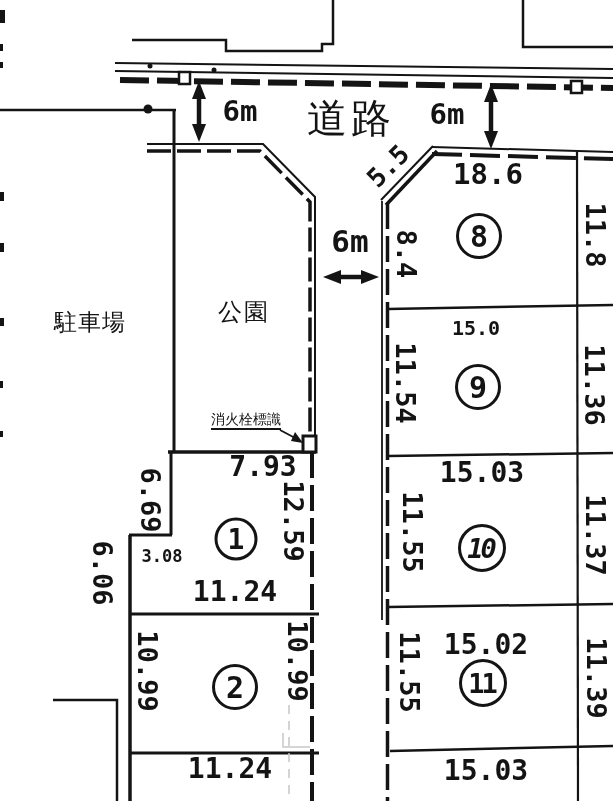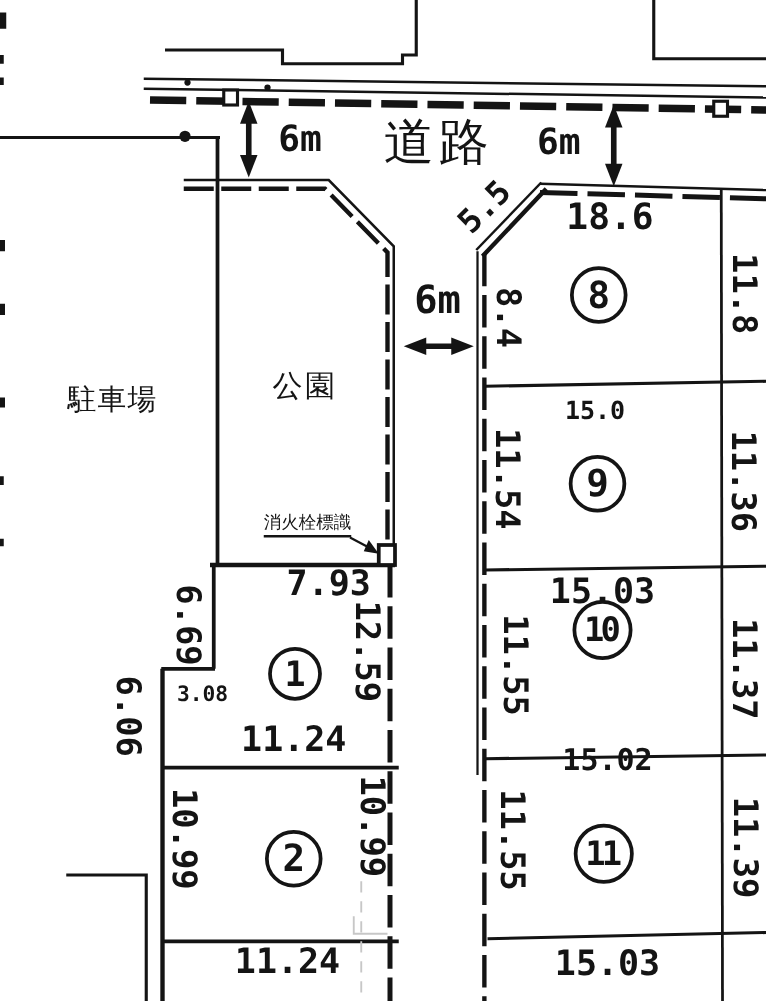--- a/index.html
+++ b/index.html
@@ -8,21 +8,21 @@
   #canvas {
     position:relative; width:613px; height:801px;
     background:var(--bg); overflow:hidden;
     font-family:"DejaVu Sans", sans-serif; color:var(--ink);
   }
   #linework { position:absolute; left:0; top:0; width:613px; height:801px; }
   .lbl {
     position:absolute; white-space:nowrap; color:var(--ink);
     transform:translate(-50%,-50%); line-height:1;
   }
-  .kanji { font-family:Liberation Mono, monospace; font-weight:500;text-align:center; }
+  .kanji { font-family:Liberation Sans, sans-serif; font-weight:500;text-align:center; }
   .num  { font-family:"DejaVu Sans Mono","Liberation Mono",monospace; font-weight:bold; letter-spacing:0; }
   .v    { transform:translate(-50%,-50%) rotate(90deg); }
   .diag { transform:translate(-50%,-50%) rotate(-45deg); }
   .u    { border-bottom:2px solid var(--ink); padding-bottom:2px; }
   .pnum {
     position:absolute; transform:translate(-50%,-50%);
     border:3px solid var(--ink); border-radius:50%;
     display:flex; align-items:center; justify-content:center;
     font-family:"DejaVu Sans Mono","Liberation Mono",monospace; font-weight:bold;
     background:transparent;
@@ -155,37 +155,37 @@
   <div class="lbl num v" style="left:595px; top:235px; font-size:27px;">11.8</div>
 
   <div class="lbl num" style="left:476px; top:328px; font-size:20px;">15.0</div>
   <div class="lbl num v" style="left:405px; top:383px; font-size:27px;">11.54</div>
   <div class="lbl num v" style="left:594px; top:385px; font-size:27px;">11.36</div>
 
   <div class="lbl num" style="left:482px; top:473px; font-size:28px;">15.03</div>
   <div class="lbl num v" style="left:412px; top:532px; font-size:27px;">11.55</div>
   <div class="lbl num v" style="left:595px; top:535px; font-size:27px;">11.37</div>
 
-  <div class="lbl num" style="left:486px; top:608px; font-size:24px;">15.02</div>
+  <div class="lbl num" style="left:486px; top:645px; font-size:28px;">15.02</div>
   <div class="lbl num v" style="left:409px; top:672px; font-size:27px;">11.55</div>
   <div class="lbl num v" style="left:596px; top:678px; font-size:27px;">11.39</div>
   <div class="lbl num" style="left:486px; top:771px; font-size:28px;">15.03</div>
 
   <div class="pnum" style="left:236px; top:539px; width:43px; height:43px; font-size:28px;">
     <span>1</span>
   </div>
   <div class="pnum" style="left:235px; top:687px; width:46px; height:46px; font-size:30px;">
     <span>2</span>
   </div>
   <div class="pnum" style="left:479px; top:236px; width:46px; height:46px; font-size:30px;">
     <span>8</span>
   </div>
   <div class="pnum" style="left:478px; top:387px; width:46px; height:46px; font-size:30px;">
     <span>9</span>
   </div>
-  <div class="pnum pn2" style="left:482px; top:504px; width:48px; height:48px; font-size:27px;">
+  <div class="pnum pn2" style="left:482px; top:548px; width:48px; height:48px; font-size:27px;font-style:italic;">
     <span>10</span>
   </div>
   <div class="pnum pn2" style="left:483px; top:683px; width:48px; height:48px; font-size:27px;">
     <span>11</span>
   </div>
 
 </div>
 
 </body></html>

